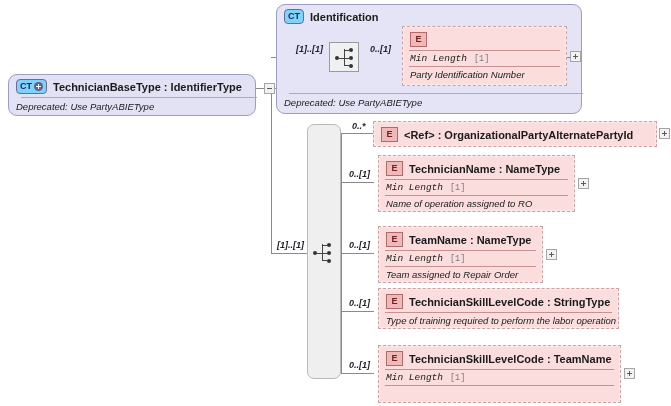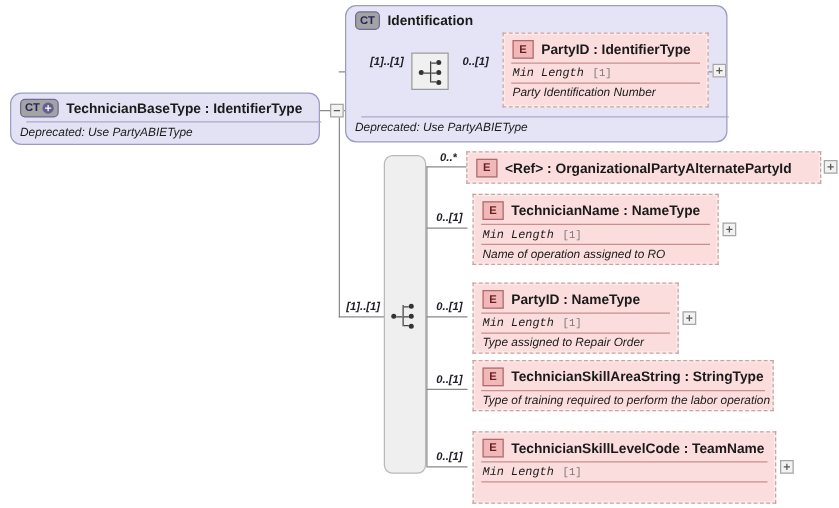--- a/index.html
+++ b/index.html
@@ -37,21 +37,21 @@
     white-space:nowrap;
   }
   .ct-sep{
     height:1px;background:#a9a9c9;margin:0 6px;
   }
 
   
   .badge-ct{
     display:inline-flex;align-items:center;justify-content:center;
     border:1px solid #6b6b95;border-radius:4px;
-    background:#a3a3a3;
+    background:#7dd3fc;
     font-size:9px;font-weight:bold;letter-spacing:0px;
     color:#23235a;
     height:13px;padding:0 3px;line-height:1;
     font-family:"Liberation Sans",sans-serif;
   }
   .badge-ct .plusdot{
     display:inline-block;width:9px;height:9px;margin-left:2px;
     border-radius:50%;background:#5f5f93;position:relative;
   }
   .badge-ct .plusdot::before,.badge-ct .plusdot::after{
@@ -181,21 +181,20 @@
   </div>
   <div class="abs card-lbl" style="left:296px;top:44px;">[1]..[1]</div>
 
   <div class="abs card-lbl" style="left:370px;top:44px;">0..[1]</div>
   <div class="abs el-box" style="left:402px;top:26px;width:165px;height:60px;">
     <div class="el-inner">
       <div class="el-title">
         <span class="badge-e">
             <span>E</span>
           </span>
-        <span>PartyID  : IdentifierType</span>
       </div>
       <div class="el-sep"></div>
       <div class="el-facet">
         <span>Min Length</span><span class="card">[1]</span>
       </div>
       <div class="el-sep"></div>
       <div class="el-doc">Party Identification Number</div>
     </div>
   </div>
   <div class="abs line-h" style="left:567px;top:57px;width:4px;"></div>
@@ -260,40 +259,40 @@
   </div>
   <div class="toggle plus" style="left:578px;top:178px;"></div>
 
   <div class="abs card-lbl" style="left:349px;top:240px;">0..[1]</div>
   <div class="abs el-box" style="left:378px;top:226px;width:165px;height:57px;">
     <div class="el-inner">
       <div class="el-title">
         <span class="badge-e">
             <span>E</span>
           </span>
-        <span>PartyID : NameType</span>
+        <span>TeamName : NameType</span>
       </div>
       <div class="el-sep"></div>
       <div class="el-facet">
         <span>Min Length</span><span class="card">[1]</span>
       </div>
       <div class="el-sep"></div>
-      <div class="el-doc">Type assigned to Repair Order</div>
+      <div class="el-doc">Team assigned to Repair Order</div>
     </div>
   </div>
   <div class="toggle plus" style="left:546px;top:249px;"></div>
 
   <div class="abs card-lbl" style="left:349px;top:298px;">0..[1]</div>
   <div class="abs el-box" style="left:378px;top:288px;width:241px;height:41px;">
     <div class="el-inner">
       <div class="el-title">
         <span class="badge-e">
             <span>E</span>
           </span>
-        <span>TechnicianSkillAreaString : StringType</span>
+        <span>TechnicianSkillLevelCode : StringType</span>
       </div>
       <div class="el-sep"></div>
       <div class="el-doc">Type of training required to perform the labor operation</div>
     </div>
   </div>
 
   <div class="abs card-lbl" style="left:349px;top:360px;">0..[1]</div>
   <div class="abs el-box" style="left:378px;top:345px;width:243px;height:58px;">
     <div class="el-inner">
       <div class="el-title">

